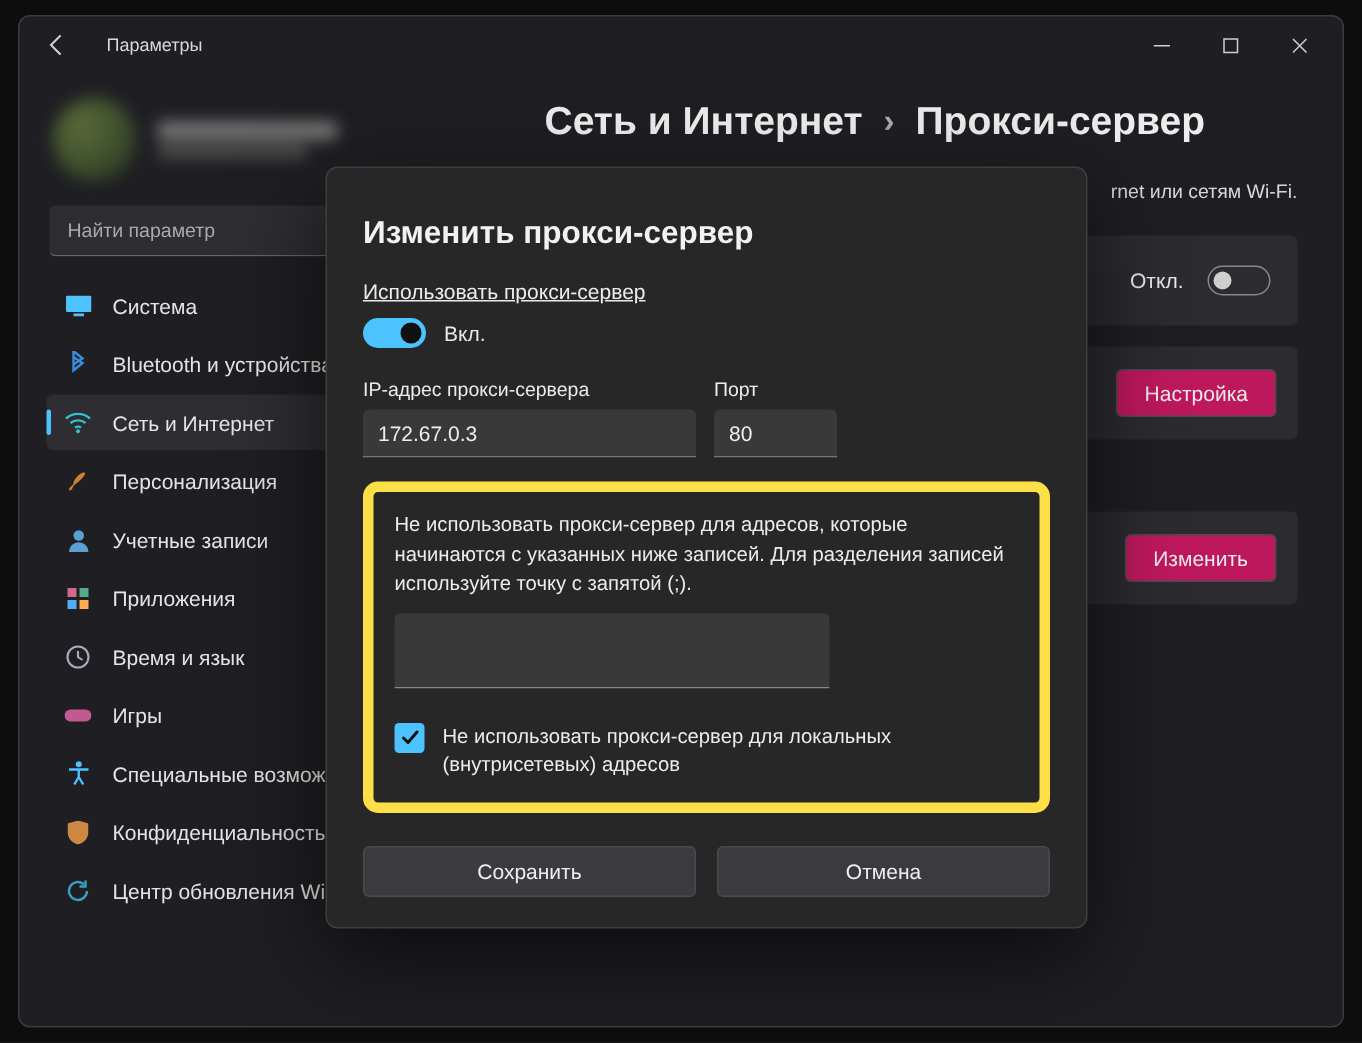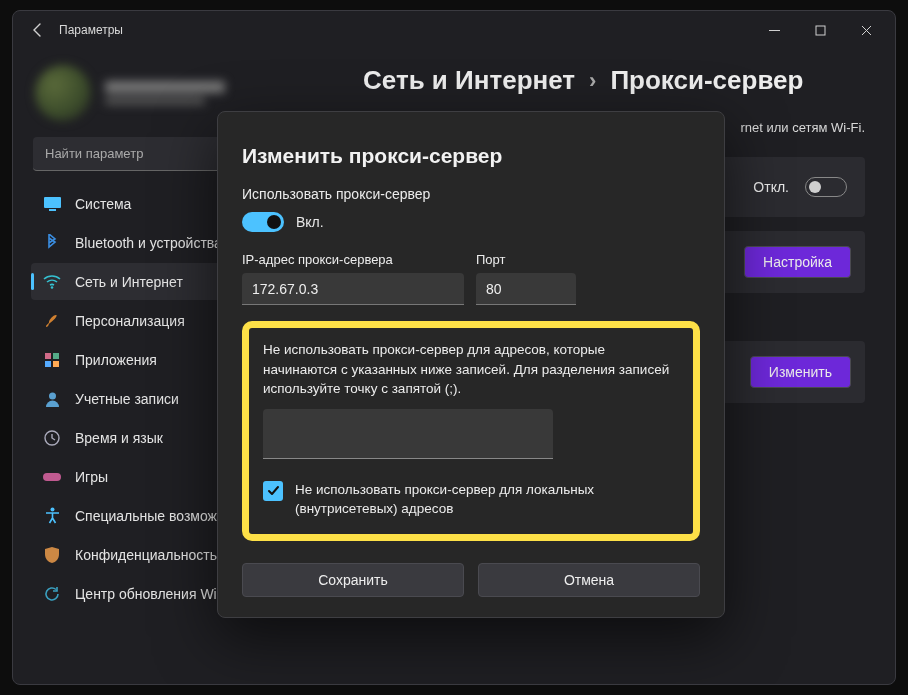--- a/index.html
+++ b/index.html
@@ -1,20 +1,20 @@
 <!DOCTYPE html>
 <html><head>
 <meta charset="utf-8">
 <style>
   * { margin:0; padding:0; box-sizing:border-box; font-family:"Segoe UI",Arial,sans-serif; -webkit-font-smoothing:antialiased; }
   body { background:#0d0d0d; width:908px; height:695px; overflow:hidden; position:relative; }
   .window { position:absolute; top:10px; left:12px; width:884px; height:675px; background:#1f1f23; border:1px solid #3a3a40; border-radius:8px; overflow:hidden; }
   .titlebar { height:38px; display:flex; align-items:center; padding:0 6px 0 8px; }
   .back { width:34px; height:34px; display:flex; align-items:center; justify-content:center; color:#d9d9d9; }
-  .title { color:#d9d9d9; font-size:12px; margin-left:4px; }
+  .title { color:#d9d9d9; font-size:12px; margin-left:16px; }
   .win-ctrls { margin-left:auto; display:flex; }
   .win-btn { width:46px; height:32px; display:flex; align-items:center; justify-content:center; color:#d0d0d0; }
   .win-btn svg { width:11px; height:11px; }
   .content { display:flex; height:calc(100% - 38px); }
   .sidebar { width:320px; padding:10px 8px 12px 18px; display:flex; flex-direction:column; }
   .user { display:flex; align-items:center; gap:14px; padding:6px 0 16px 4px; filter:blur(5px); }
   .avatar { width:56px; height:56px; border-radius:50%; background:radial-gradient(circle at 35% 35%,#5a6a3a,#3a4a2a 60%,#222); }
   .user-lines { display:flex; flex-direction:column; gap:4px; }
   .uline1 { width:120px; height:12px; background:#777; border-radius:3px; }
   .uline2 { width:100px; height:8px; background:#555; border-radius:3px; }
@@ -29,34 +29,34 @@
   .nicon { width:18px; height:18px; display:flex; align-items:center; justify-content:center; font-size:15px; }
   .main { flex:1; padding:16px 30px 0 30px; color:#e8e8e8; overflow:hidden; }
   .crumb { font-size:26px; font-weight:600; display:flex; align-items:center; gap:14px; color:#ededed; }
   .crumb .sep { font-size:22px; color:#aaa; }
   .hint { font-size:13px; color:#d8d8d8; margin-top:24px; text-align:right; }
   .card { background:#2b2b30; border-radius:4px; height:60px; margin-top:22px; display:flex; align-items:center; justify-content:flex-end; padding:0 18px; gap:16px; }
   .card .lbl { color:#e6e6e6; font-size:14px; }
   .toggle-off { width:42px; height:20px; border:1px solid #888; border-radius:12px; position:relative; background:#2b2b30; }
   .toggle-off::after { content:""; position:absolute; left:3px; top:3px; width:12px; height:12px; background:#cfcfcf; border-radius:50%; }
   .card2 { background:#2b2b30; border-radius:4px; height:62px; margin-top:14px; display:flex; align-items:center; justify-content:flex-end; padding:0 14px; }
-  .pill-btn { background:#6d28d9; color:#eaeaea; font-size:14px; padding:7px 18px; border-radius:4px; border:1px solid #4a4a50; }
+  .pill-btn { background:#be185d; color:#eaeaea; font-size:14px; padding:7px 18px; border-radius:4px; border:1px solid #4a4a50; }
   .card2 + .card2 { margin-top:48px; }
 
   .dialog { position:absolute; left:204px; top:100px; width:508px; background:#272727; border:1px solid #3e3e42; border-radius:8px; padding:32px 24px 20px 24px; box-shadow:0 20px 60px rgba(0,0,0,.6); color:#e8e8e8; }
   .dlg-title { font-size:21px; font-weight:600; margin-bottom:18px; color:#f2f2f2; }
-  .dlg-sub { font-size:14px; margin-bottom:10px; color:#ececec; }
+  .dlg-sub { font-size:14px; margin-bottom:10px; color:#ececec;text-decoration:underline; }
   .toggle-on { display:flex; align-items:center; gap:12px; margin-bottom:20px; }
   .sw-on { width:42px; height:20px; background:#4cc2ff; border-radius:12px; position:relative; }
   .sw-on::after { content:""; position:absolute; right:3px; top:3px; width:14px; height:14px; background:#111; border-radius:50%; }
   .row-inputs { display:flex; gap:12px; margin-bottom:16px; }
   .fld label { display:block; font-size:13px; margin-bottom:6px; color:#ececec; }
   .txt { height:32px; background:#393939; border:none; border-bottom:1px solid #777; border-radius:4px 4px 0 0; color:#eee; font-size:14px; padding:0 10px; outline:none; }
   .txt.ip { width:222px; }
-  .txt.port { width:100px; }
+  .txt.port { width:82px; }
   .hl-box { border:7px solid #fde047; border-radius:10px; padding:12px 14px 16px 14px; margin-bottom:22px; }
   .hl-text { font-size:13.5px; line-height:1.45; color:#ececec; margin-bottom:10px; }
   .exclude { width:290px; height:50px; background:#393939; border:none; border-bottom:1px solid #888; border-radius:4px 4px 0 0; resize:none; outline:none; color:#eee; padding:8px; font-size:13px; margin-bottom:18px; }
   .chk-row { display:flex; align-items:flex-start; gap:12px; }
   .chk { width:20px; height:20px; background:#4cc2ff; border-radius:3px; display:flex; align-items:center; justify-content:center; flex-shrink:0; }
   .chk svg { width:13px; height:13px; }
   .chk-lbl { font-size:13.5px; line-height:1.4; color:#ececec; }
   .dlg-btns { display:flex; gap:14px; }
   .dlg-btn { flex:1; height:34px; background:#3a3a3f; border:1px solid #4a4a50; border-radius:4px; color:#eee; font-size:14px; display:flex; align-items:center; justify-content:center; }
 </style>
@@ -138,37 +138,37 @@
           <div class="nav-item">
             <span class="nicon">
               <svg width="16" height="16" viewBox="0 0 16 16">
                 <path d="M2 14c0-3 3-3 3-5s4-7 7-7-4 7-6 8-1 4-4 4z" fill="#d08030"></path>
               </svg>
             </span>
             <span>Персонализация</span>
           </div>
           <div class="nav-item">
             <span class="nicon">
+              <svg width="15" height="16" viewBox="0 0 15 16">
+                <circle cx="7.5" cy="5" r="3.5" fill="#5aa0d0"></circle>
+                <path d="M1 16a6.5 6.5 0 0113 0z" fill="#5aa0d0"></path>
+              </svg>
+            </span>
+            <span>Учетные записи</span>
+          </div>
+          <div class="nav-item">
+            <span class="nicon">
               <svg width="16" height="16" viewBox="0 0 16 16">
                 <rect x="1" y="1" width="6" height="6" fill="#d06a88"></rect>
                 <rect x="9" y="1" width="6" height="6" fill="#5a8"></rect>
                 <rect x="1" y="9" width="6" height="6" fill="#5af"></rect>
                 <rect x="9" y="9" width="6" height="6" fill="#fa5"></rect>
               </svg>
             </span>
             <span>Приложения</span>
-          </div>
-          <div class="nav-item">
-            <span class="nicon">
-              <svg width="15" height="16" viewBox="0 0 15 16">
-                <circle cx="7.5" cy="5" r="3.5" fill="#5aa0d0"></circle>
-                <path d="M1 16a6.5 6.5 0 0113 0z" fill="#5aa0d0"></path>
-              </svg>
-            </span>
-            <span>Учетные записи</span>
           </div>
           <div class="nav-item">
             <span class="nicon">
               <svg width="16" height="16" viewBox="0 0 16 16">
                 <circle cx="8" cy="8" r="7" stroke="#aab" fill="none" stroke-width="1.4"></circle>
                 <path d="M8 4v4l3 2" stroke="#aab" stroke-width="1.4" fill="none"></path>
               </svg>
             </span>
             <span>Время и язык</span>
           </div>

